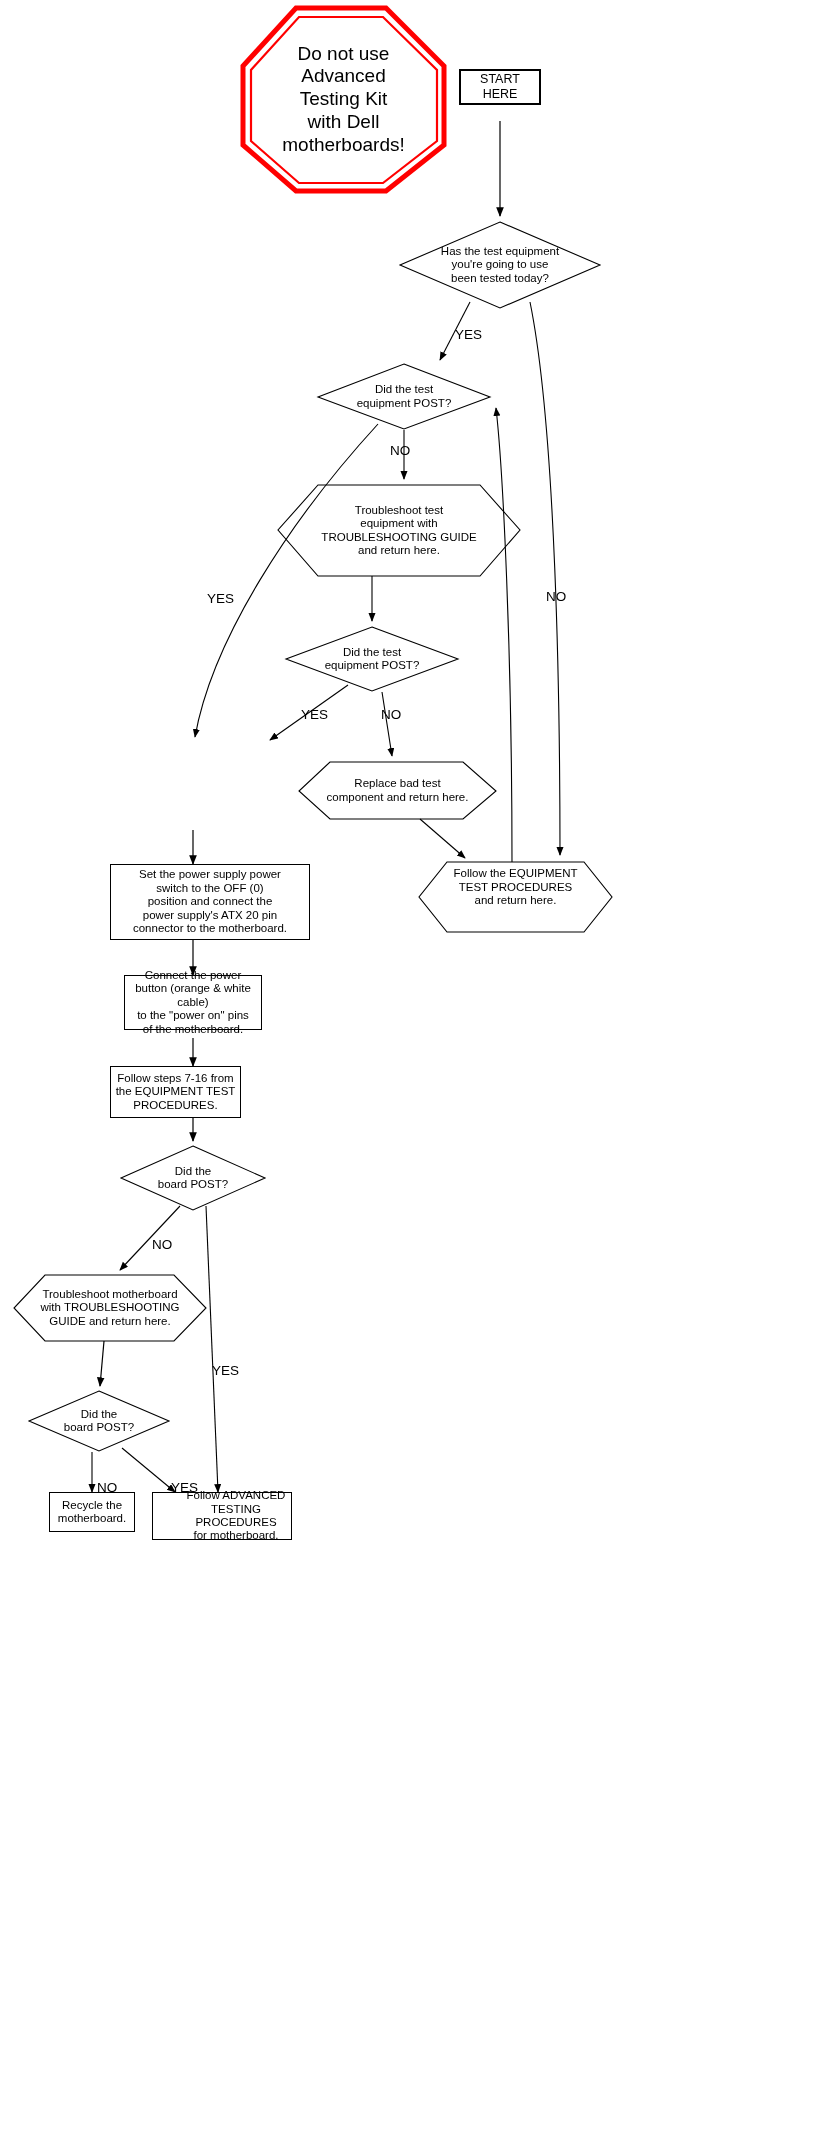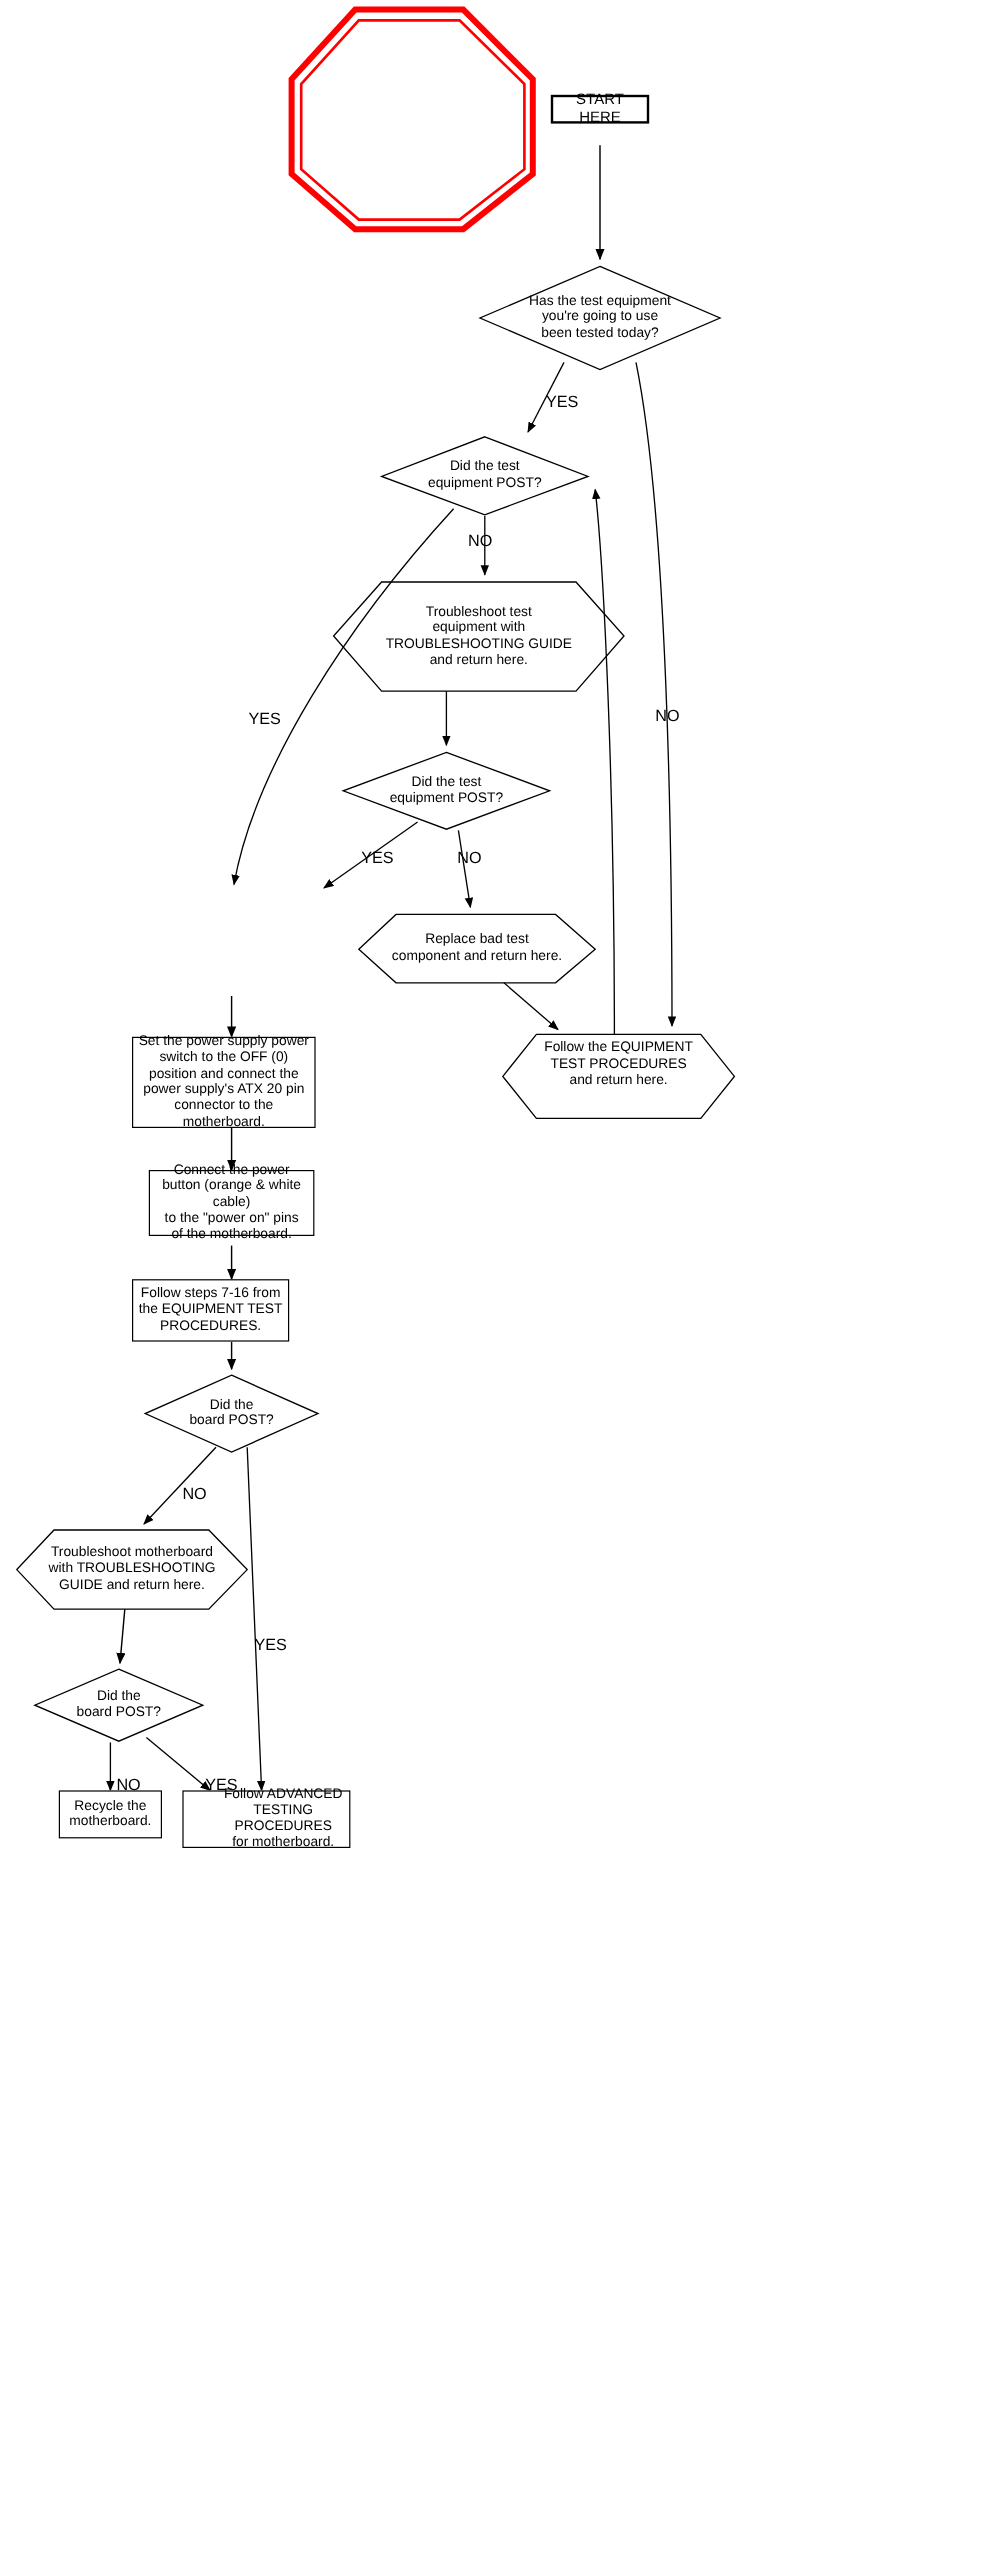--- a/index.html
+++ b/index.html
@@ -66,22 +66,29 @@
     <path d="M193,940 L193,975" stroke="#000" stroke-width="1.2" fill="none" marker-end="url(#ah)"></path>
     <path d="M193,1038 L193,1066" stroke="#000" stroke-width="1.2" fill="none" marker-end="url(#ah)"></path>
     <path d="M193,1118 L193,1141" stroke="#000" stroke-width="1.2" fill="none" marker-end="url(#ah)"></path>
     <path d="M180,1206 L120,1270" stroke="#000" stroke-width="1.1" fill="none" marker-end="url(#ah)"></path>
     <path d="M206,1206 L218,1492" stroke="#000" stroke-width="1.1" fill="none" marker-end="url(#ah)"></path>
     <path d="M104,1341 L100,1386" stroke="#000" stroke-width="1.2" fill="none" marker-end="url(#ah)"></path>
     <path d="M92,1452 L92,1492" stroke="#000" stroke-width="1.1" fill="none" marker-end="url(#ah)"></path>
     <path d="M122,1448 L175,1492" stroke="#000" stroke-width="1.1" fill="none" marker-end="url(#ah)"></path>
   </svg>
 
+  <div class="dia-wrap" style="left:243px;top:8px;width:201px;height:183px;">
+    <div class="oct-label">Do not use
+Advanced
+Testing Kit
+with Dell
+motherboards!</div>
+  </div>
 
-  <div class="node proc thick" style="left:459px;top:79px;width:82px;height:24px;">
+  <div class="node proc thick" style="left:459px;top:69px;width:82px;height:36px;">
     <span>START HERE</span>
   </div>
 
   <div class="dia-wrap" style="left:400px;top:222px;width:200px;height:86px;">
     <div class="dia-label">Has the test equipment
 you're going to use
 been tested today?</div>
   </div>
 
   <div class="dia-wrap" style="left:318px;top:364px;width:172px;height:65px;">
@@ -122,21 +129,21 @@
 and return here.</div>
   </div>
 
   <div class="dia-wrap" style="left:14px;top:1275px;width:192px;height:66px;">
     <div class="hex-label">Troubleshoot motherboard
 with TROUBLESHOOTING
 GUIDE and return here.</div>
   </div>
 
 
-  <div class="node proc" style="left:110px;top:864px;width:153px;height:76px;">
+  <div class="node proc" style="left:110px;top:864px;width:200px;height:76px;">
     <span>Set the power supply power
 switch to the OFF (0)
 position and connect the
 power supply's ATX 20 pin
 connector to the motherboard.</span>
   </div>
 
   <div class="node proc" style="left:124px;top:975px;width:138px;height:55px;">
     <span>Connect the power
 button (orange &amp; white cable)

